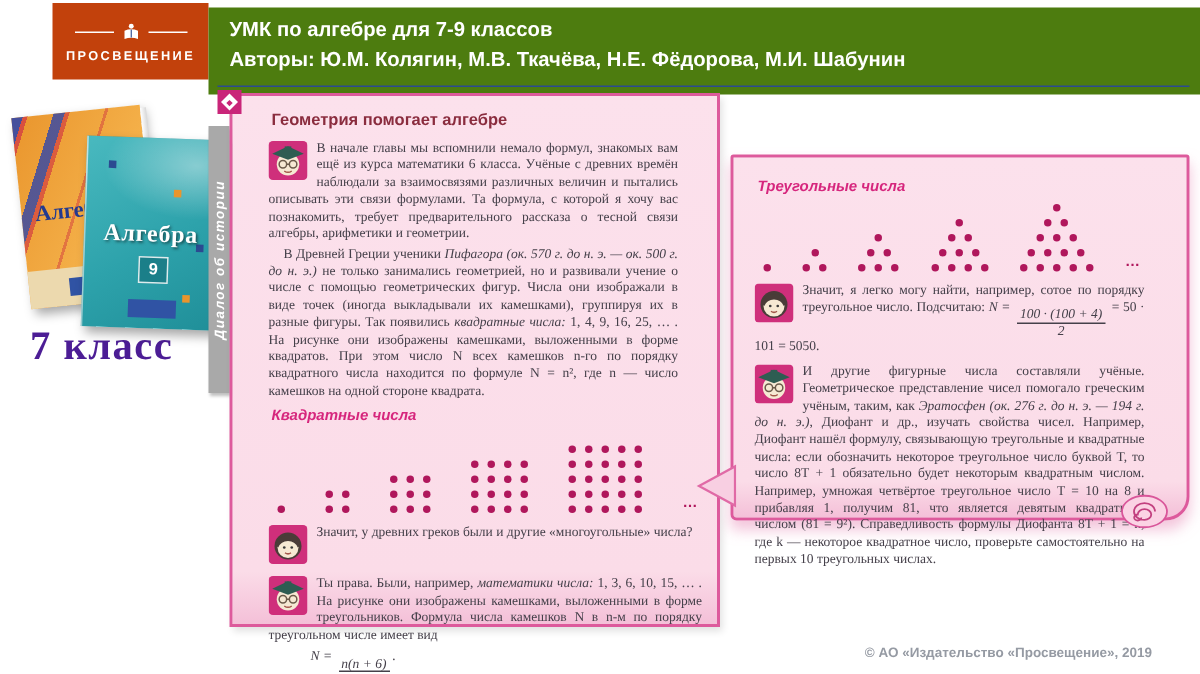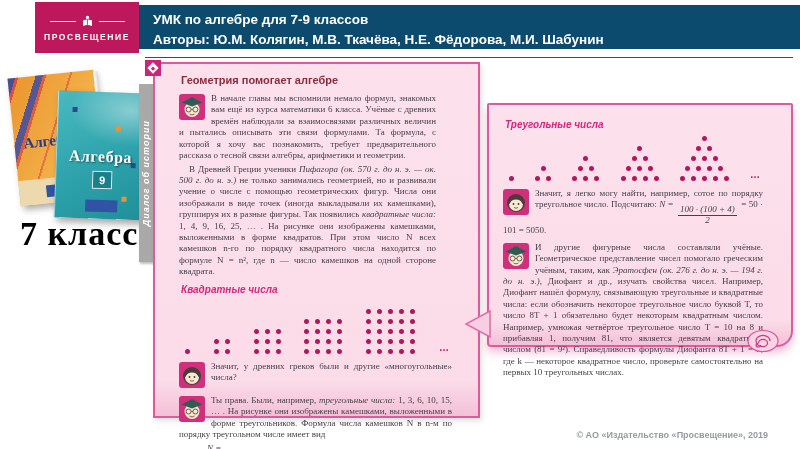--- a/index.html
+++ b/index.html
@@ -1,25 +1,25 @@
 <!DOCTYPE html>
 <html><head>
 <meta charset="utf-8">
 <style>
   html,body{margin:0;padding:0;background:#fff;}
   #stage{position:relative;width:800px;height:449px;background:#fff;overflow:hidden;
          font-family:"Liberation Sans",sans-serif;}
 
   
-  .logo-box{position:absolute;left:35px;top:2px;width:104px;height:51px;background:#be185d;
+  .logo-box{position:absolute;left:35px;top:2px;width:104px;height:51px;background:#c2410c;
             display:flex;flex-direction:column;align-items:center;justify-content:center;}
   .emblem-row{display:flex;align-items:center;gap:4px;}
   .emblem-line{width:26px;height:1px;background:#fff;}
   .brand{color:#fff;font-size:8.5px;font-weight:bold;letter-spacing:1.6px;margin-top:3px;white-space:nowrap;}
-  .title-bar{position:absolute;left:139px;top:5px;width:661px;height:44px;background:#0c4a6e;
+  .title-bar{position:absolute;left:139px;top:5px;width:661px;height:58px;background:#4d7c0f;
              color:#fff;box-sizing:border-box;padding:5px 0 0 14px;font-weight:bold;
              font-size:13.5px;line-height:1.45;white-space:nowrap;}
   .header-rule{position:absolute;left:145px;top:57px;width:648px;height:1px;background:#2b4a91;}
 
   
   .book{position:absolute;box-shadow:3px 4px 7px rgba(0,0,0,.35);}
   .book7{left:14px;top:74px;width:86px;height:128px;transform:rotate(-6deg);z-index:1;
          background:
            linear-gradient(113deg,#454f9c 0 7px,#d8503f 7px 10px,rgba(69,79,156,0) 10px 26px,
              rgba(69,79,156,.9) 26px 33px,rgba(216,80,63,.85) 33px 36px,rgba(69,79,156,0) 36px 58px,
@@ -40,27 +40,27 @@
             color:#fff;font-size:10px;font-weight:bold;display:grid;place-items:center;}
   .b9-grade{position:absolute;top:79px;left:36px;width:18px;height:16px;background:rgba(26,125,135,.95);
             border:1px solid rgba(255,255,255,.85);color:#fff;font-size:11px;font-weight:bold;
             display:grid;place-items:center;}
   .b7-band{position:absolute;bottom:0;left:0;right:0;height:25px;background:#ecd9ae;
            display:flex;align-items:center;justify-content:center;}
   .mini-logo{width:32px;height:12px;background:#3053a4;}
   .b9-logo{position:absolute;bottom:7px;left:30px;}
   .sq{position:absolute;width:5px;height:5px;}
   .grade-caption{position:absolute;left:20px;top:215px;font-family:"Liberation Serif",serif;
-                 font-weight:bold;font-size:34px;color:#000000;letter-spacing:1px;}
+                 font-weight:bold;font-size:27px;color:#4c1d95;letter-spacing:1px;}
 
   
   .page{box-sizing:border-box;border:2px solid #dd5a9c;
         background:linear-gradient(#fce1ec,#fbdce8 90%,#f4c0d8);}
   .page-left{position:absolute;left:153px;top:62px;width:327px;height:356px;z-index:3;
-             padding:8px 26px 6px 24px;box-shadow:2px 3px 5px rgba(0,0,0,.12);}
+             padding:8px 10px 6px 24px;box-shadow:2px 3px 5px rgba(0,0,0,.12);}
   .page-right{position:absolute;left:487px;top:103px;width:306px;height:244px;z-index:3;
               padding:8px 28px 8px 14px;border-radius:2px 2px 16px 4px;
               box-shadow:0 6px 9px rgba(233,150,190,.55);}
   .corner-badge{position:absolute;left:145px;top:60px;width:16px;height:16px;background:#c92579;
                 z-index:5;display:grid;place-items:center;}
   .corner-diamond{width:8px;height:8px;background:#fff;transform:rotate(45deg);display:grid;place-items:center;}
   .corner-diamond i{width:3px;height:3px;background:#c92579;display:block;}
   .side-tab{position:absolute;left:139px;top:84px;width:14px;height:178px;background:#a9a9a9;
             z-index:2;display:flex;align-items:center;justify-content:center;
             box-shadow:1px 2px 2px rgba(0,0,0,.25);}
@@ -301,21 +301,21 @@
             <rect width="26" height="26" rx="3" fill="#cf2f7b"></rect>
             <circle cx="13" cy="15.5" r="7.5" fill="#f6e9d3"></circle>
             <path d="M2.5 8.5 L13 3.5 L23.5 8.5 L13 12.5 Z" fill="#2e5d52"></path>
             <rect x="10.8" y="3.6" width="4.4" height="3.4" fill="#2e5d52"></rect>
             <circle cx="9.6" cy="15.5" r="2.5" fill="none" stroke="#6b5b4a" stroke-width="1"></circle>
             <circle cx="16.4" cy="15.5" r="2.5" fill="none" stroke="#6b5b4a" stroke-width="1"></circle>
             <line x1="12.1" y1="15.5" x2="13.9" y2="15.5" stroke="#6b5b4a" stroke-width="1"></line>
             <path d="M10.5 20 Q13 21.8 15.5 20" fill="none" stroke="#a3584a" stroke-width="1"></path>
           </svg>
       </span>
-      <span>Ты права. Были, например, </span><span class="ital">треугольные числа:</span><span> 1, 3, 6, 10, 15, … . На рисунке они изображены камешками, выложенными в форме треугольников. Формула числа камешков N в n-м по порядку треугольном числе имеет вид</span>
+      <span>Ты права. Были, например, </span><span class="ital">математики числа:</span><span> 1, 3, 6, 10, 15, … . На рисунке они изображены камешками, выложенными в форме треугольников. Формула числа камешков N в n-м по порядку треугольном числе имеет вид</span>
       <div class="formula-line">
         <span>N =</span>
         <span class="frac">
             <b>n(n + 6)</b>
             <i>2</i>
           </span><span>.</span>
       </div>
     </div>
   </div>
 

